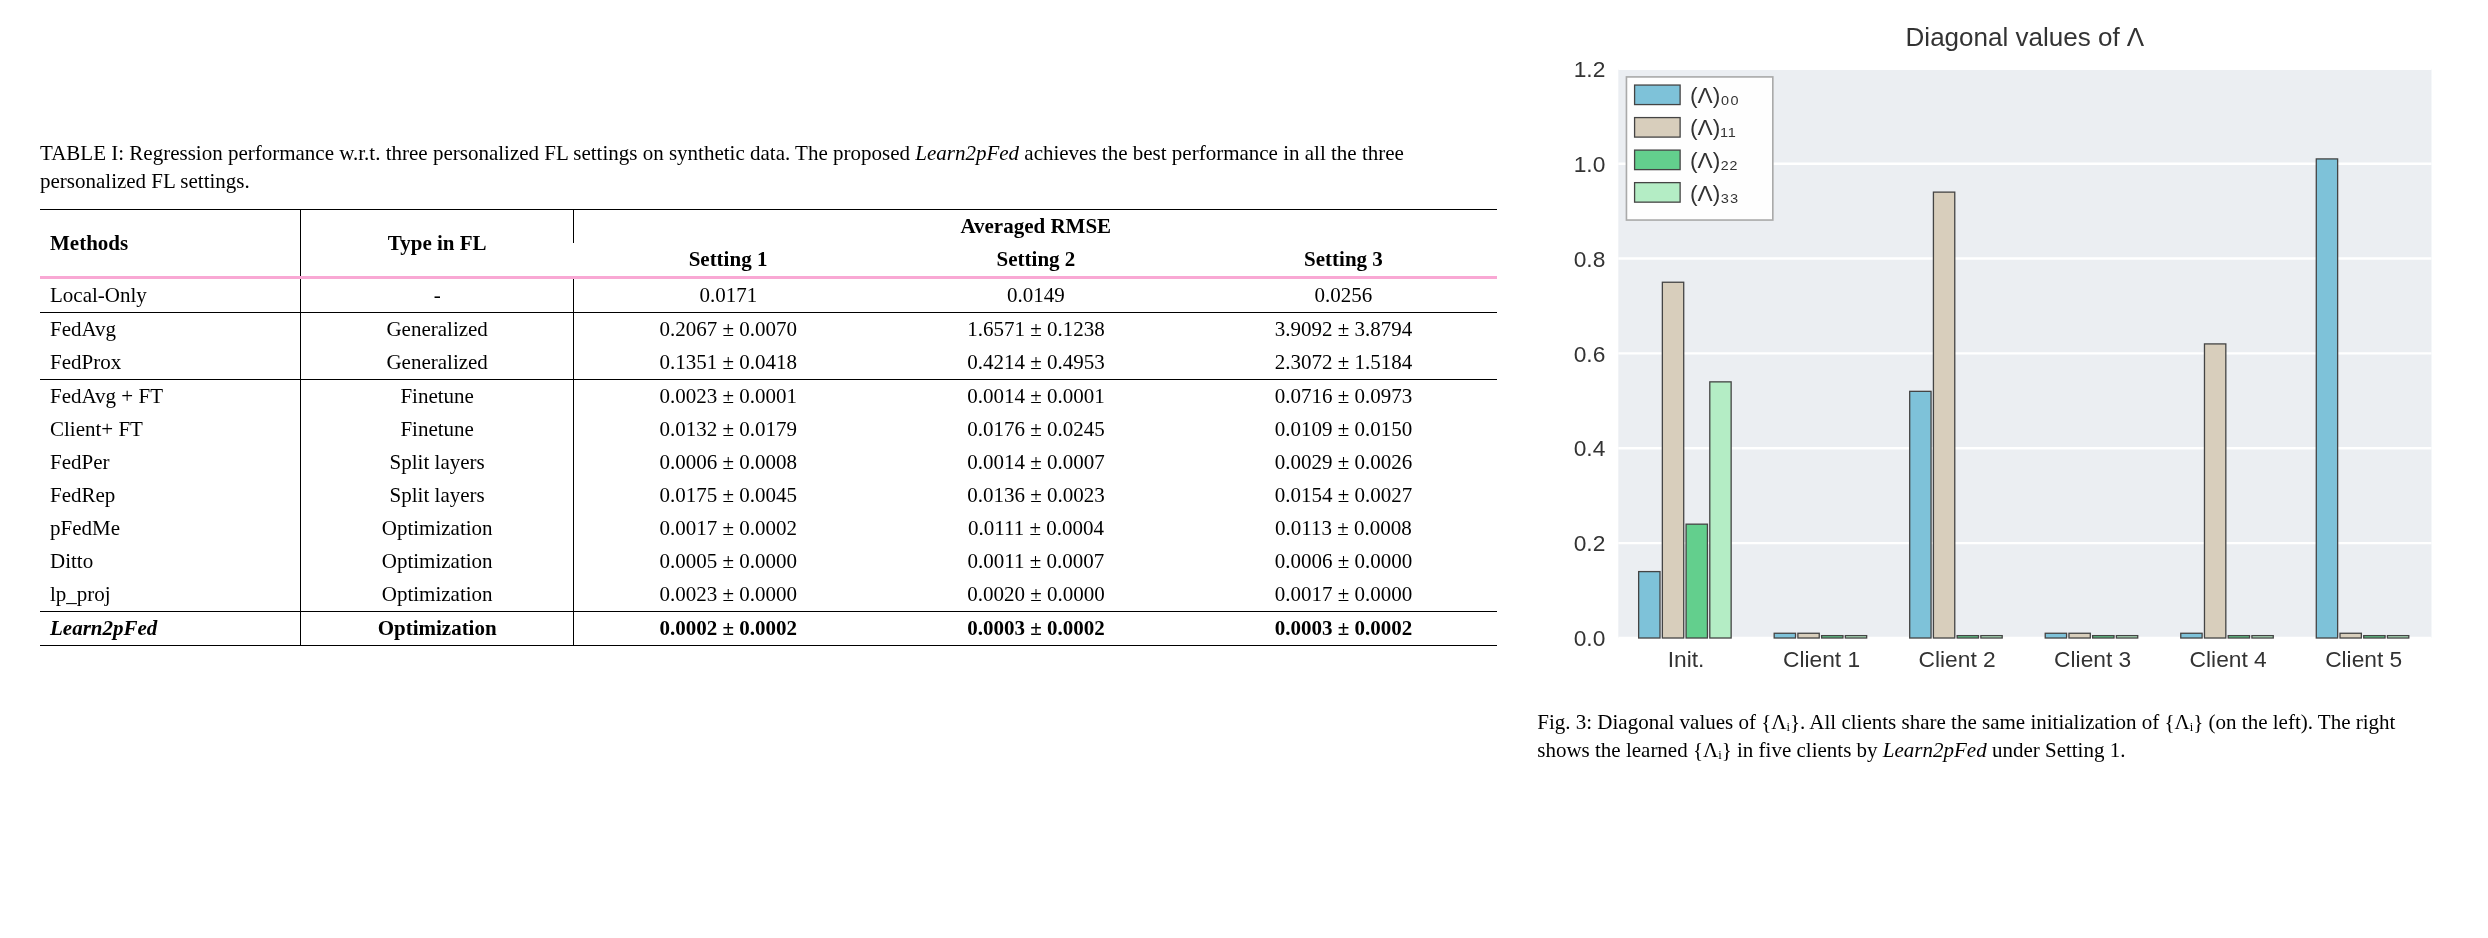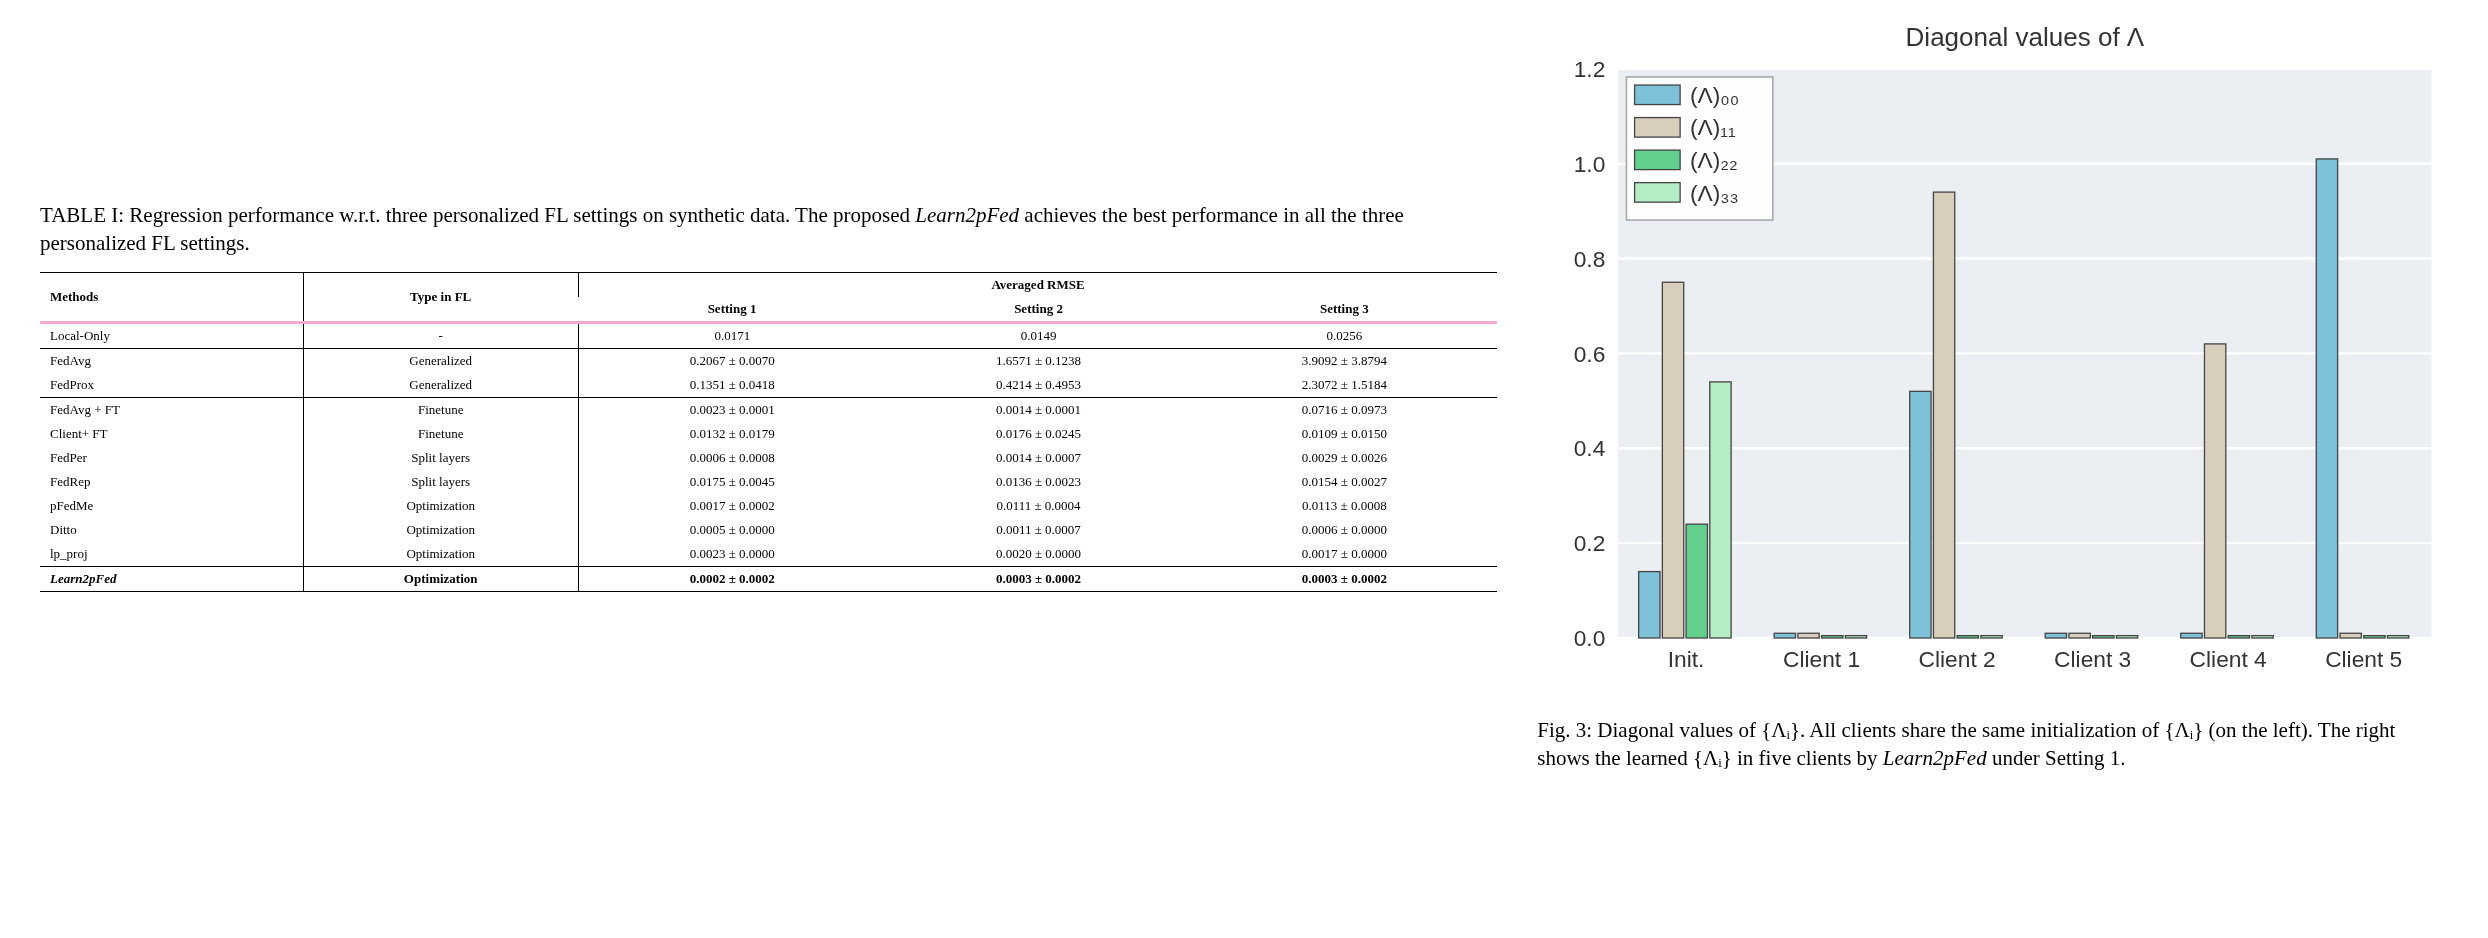--- a/index.html
+++ b/index.html
@@ -22,28 +22,28 @@
     flex: 1;
   }
   .table-caption {
     font-size: 21px;
     line-height: 1.35;
     margin-bottom: 14px;
   }
   .fig-caption {
     font-size: 21px;
     line-height: 1.35;
-    margin-top: 8px;
+    margin-top: 0;
     font-family: Liberation Serif, serif;
   }
   em.method { font-style: italic; }
   table.data {
     border-collapse: collapse;
     width: 100%;
-    font-size: 13px;
+    font-size: 21px;
   }
   table.data th, table.data td {
     padding: 4px 10px;
     text-align: center;
     white-space: nowrap;
   }
   table.data td.lft, table.data th.lft { text-align: left; }
   .rule-top { border-top: 1.5px solid #000; }
   .rule-bot { border-bottom: 1.5px solid #000; }
   .rule-thin-bot { border-bottom: 3px solid #f9a8d4; }

